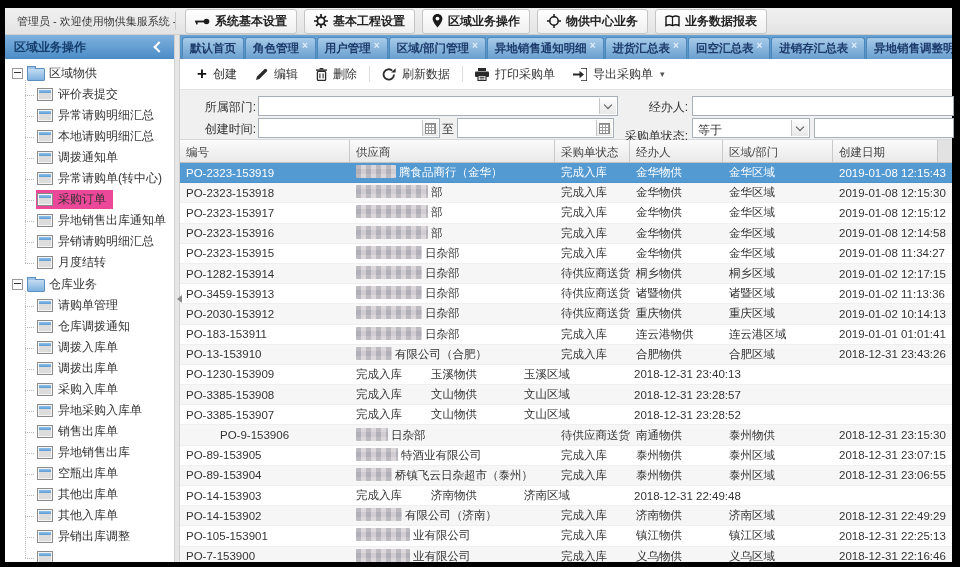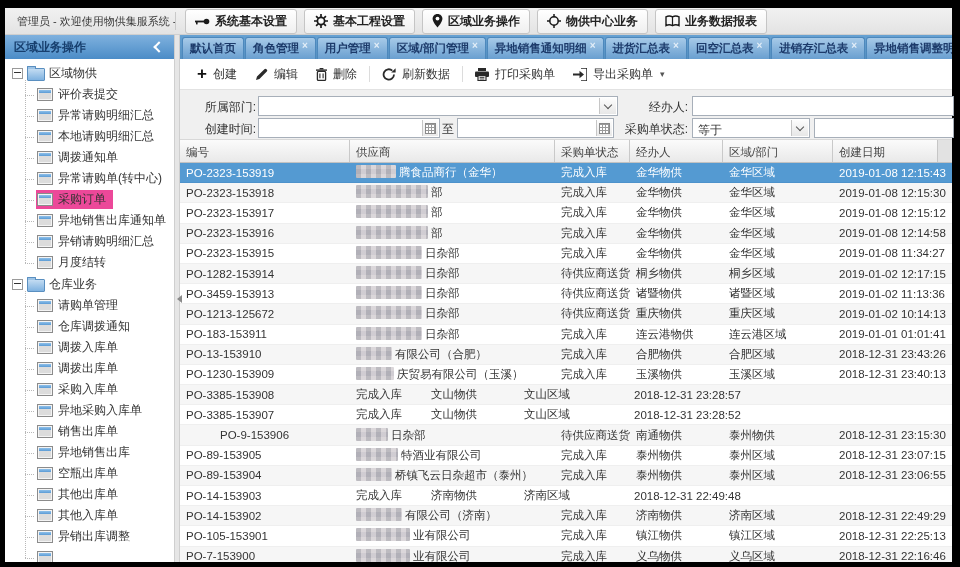--- a/index.html
+++ b/index.html
@@ -437,21 +437,21 @@
               <span class="cal"></span>
             </span>
         </div>
         <span class="flabel" style="left:262px;top:31px;width:14px;text-align:left">至</span>
         <div class="fbox" style="left:277px;top:28px;width:157px">
           <span class="fval"></span>
           <span class="cbtn">
               <span class="cal"></span>
             </span>
         </div>
-        <span class="flabel" style="left:428px;top:31px;width:80px">采购单状态:</span>
+        <span class="flabel" style="left:428px;top:38px;width:80px">采购单状态:</span>
         <div class="fbox" style="left:512px;top:28px;width:118px">
           <span class="fval">等于</span>
           <span class="dbtn">
               <span class="chev-down"></span>
             </span>
         </div>
         <div class="fbox" style="left:634px;top:28px;width:140px">
           <span class="fval"></span>
         </div>
       </div>
@@ -517,21 +517,21 @@
             </div>
             <div class="row">
               <div class="cell" style="width: 170px; flex: 0 0 170px;">PO-3459-153913</div>
               <div class="cell" style="width: 205px; flex: 0 0 205px;"><span class="mosaic" style="width: 66px;"></span><span>日杂部</span></div>
               <div class="cell" style="width: 75px; flex: 0 0 75px;">待供应商送货</div>
               <div class="cell" style="width: 93px; flex: 0 0 93px;">诸暨物供</div>
               <div class="cell" style="width: 110px; flex: 0 0 110px;">诸暨区域</div>
               <div class="cell" style="flex: 1 1 0%;">2019-01-02 11:13:36</div>
             </div>
             <div class="row">
-              <div class="cell" style="width: 170px; flex: 0 0 170px;">PO-1213-125672</div>
+              <div class="cell" style="width: 170px; flex: 0 0 170px;">PO-2030-153912</div>
               <div class="cell" style="width: 205px; flex: 0 0 205px;"><span class="mosaic" style="width: 66px;"></span><span>日杂部</span></div>
               <div class="cell" style="width: 75px; flex: 0 0 75px;">待供应商送货</div>
               <div class="cell" style="width: 93px; flex: 0 0 93px;">重庆物供</div>
               <div class="cell" style="width: 110px; flex: 0 0 110px;">重庆区域</div>
               <div class="cell" style="flex: 1 1 0%;">2019-01-02 10:14:13</div>
             </div>
             <div class="row">
               <div class="cell" style="width: 170px; flex: 0 0 170px;">PO-183-153911</div>
               <div class="cell" style="width: 205px; flex: 0 0 205px;"><span class="mosaic" style="width: 66px;"></span><span>日杂部</span></div>
               <div class="cell" style="width: 75px; flex: 0 0 75px;">完成入库</div>
@@ -542,21 +542,20 @@
             <div class="row">
               <div class="cell" style="width: 170px; flex: 0 0 170px;">PO-13-153910</div>
               <div class="cell" style="width: 205px; flex: 0 0 205px;"><span class="mosaic" style="width: 36px;"></span><span>有限公司（合肥）</span></div>
               <div class="cell" style="width: 75px; flex: 0 0 75px;">完成入库</div>
               <div class="cell" style="width: 93px; flex: 0 0 93px;">合肥物供</div>
               <div class="cell" style="width: 110px; flex: 0 0 110px;">合肥区域</div>
               <div class="cell" style="flex: 1 1 0%;">2018-12-31 23:43:26</div>
             </div>
             <div class="row">
               <div class="cell" style="width: 170px; flex: 0 0 170px;">PO-1230-153909</div>
-              <div class="cell" style="width: 205px; flex: 0 0 205px;"><span class="mosaic" style="width: 38px;"></span><span>庆贸易有限公司（玉溪）</span></div>
               <div class="cell" style="width: 75px; flex: 0 0 75px;">完成入库</div>
               <div class="cell" style="width: 93px; flex: 0 0 93px;">玉溪物供</div>
               <div class="cell" style="width: 110px; flex: 0 0 110px;">玉溪区域</div>
               <div class="cell" style="flex: 1 1 0%;">2018-12-31 23:40:13</div>
             </div>
             <div class="row">
               <div class="cell" style="width: 170px; flex: 0 0 170px;">PO-3385-153908</div>
               <div class="cell" style="width: 75px; flex: 0 0 75px;">完成入库</div>
               <div class="cell" style="width: 93px; flex: 0 0 93px;">文山物供</div>
               <div class="cell" style="width: 110px; flex: 0 0 110px;">文山区域</div>

